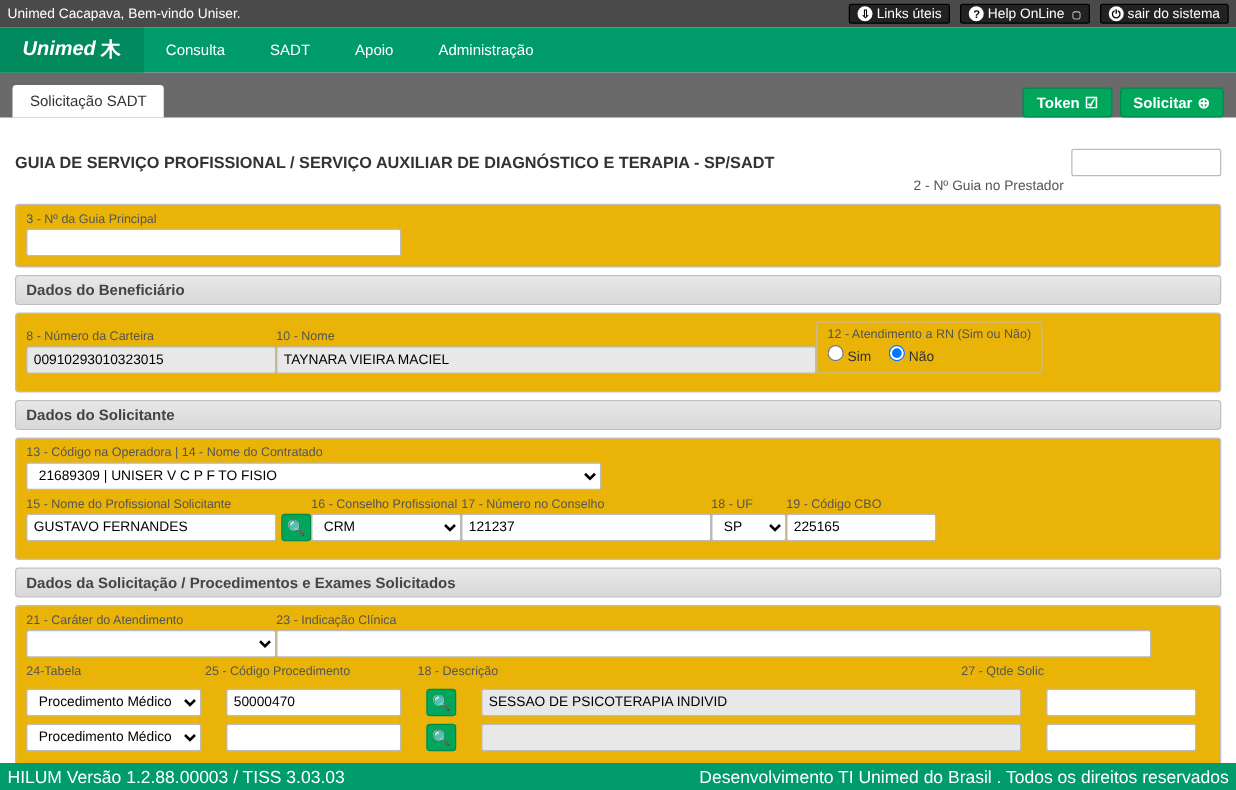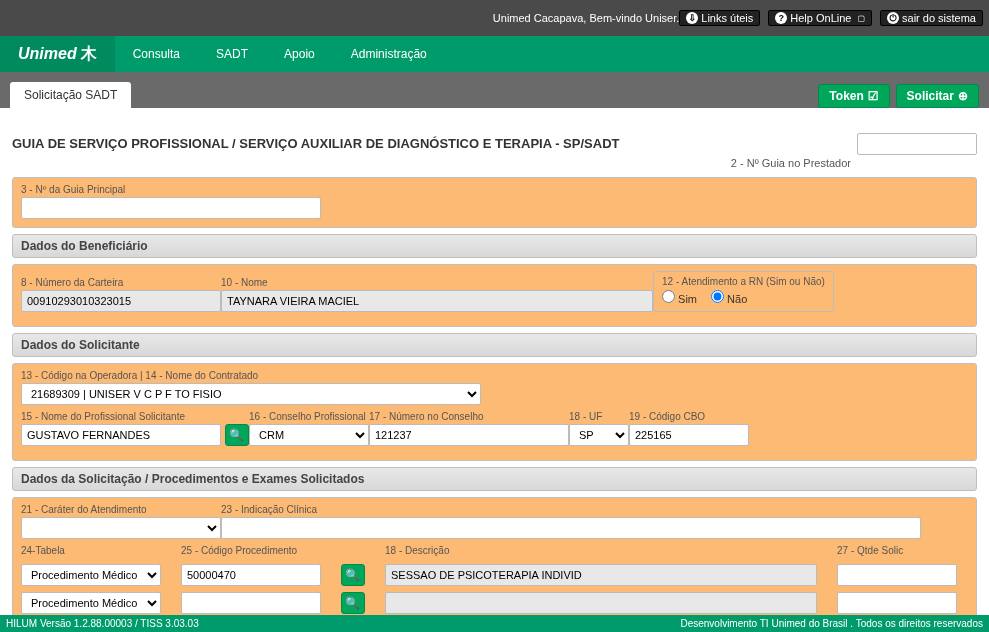--- a/index.html
+++ b/index.html
@@ -1,46 +1,46 @@
 <!DOCTYPE html>
 <html><head>
 <meta charset="utf-8">
 <style>
 * { box-sizing: border-box; margin: 0; padding: 0; }
 body { font-family: Arial, sans-serif; font-size: 11px; color: #333; background: #fff; }
-.topbar { background: #4a4a4a; color: #fff; height: 36px; display: flex; align-items: center; padding: 0 6px; font-size: 11px; text-align: right; }
+.topbar { background: #4a4a4a; color: #fff; height: 22px; display: flex; align-items: center; padding: 0 6px; font-size: 11px; }
 .topbar-left { flex: 1; }
 .topbar-right { display: flex; gap: 8px; align-items: center; }
 .topbar-btn { background: #222; color: #fff; border: 1px solid #000; padding: 1px 6px; border-radius: 2px; cursor: pointer; display: flex; align-items: center; gap: 3px; font-size: 11px; }
 .topbar-btn .ic { width: 12px; height: 12px; background: #fff; color: #000; border-radius: 50%; display: inline-flex; align-items: center; justify-content: center; font-weight: bold; font-size: 9px; }
 .navbar { background: #009b6b; height: 36px; display: flex; align-items: center; }
 .logo { background: #008a5e; color: #fff; font-weight: bold; font-size: 16px; padding: 0 18px; height: 100%; display: flex; align-items: center; gap: 4px; font-style: italic; }
 .nav-item { color: #fff; padding: 0 18px; height: 100%; display: flex; align-items: center; cursor: pointer; font-size: 12px; }
 .subbar { background: #6a6a6a; height: 36px; display: flex; align-items: flex-end; padding: 0 10px; }
 .tab { background: #fff; color: #333; padding: 6px 14px; border-radius: 3px 3px 0 0; font-size: 12px; margin-top: 6px; }
 .subbar-right { margin-left: auto; display: flex; gap: 6px; }
 .btn-green { background: #00a65a; color: #fff; border: 1px solid #008a4c; padding: 4px 10px; border-radius: 3px; cursor: pointer; font-weight: bold; font-size: 12px; display: inline-flex; align-items: center; gap: 4px; }
 .content { padding: 10px 12px; }
 .title-row { display: flex; align-items: center; margin-bottom: 8px; }
 .main-title { font-size: 13px; font-weight: bold; color: #333; flex: 1; }
 .guia-prest { display: flex; align-items: center; gap: 6px; font-size: 11px; }
 .guia-prest label { color: #555; margin-top: 39px; }
-.section-box { border: 1px solid #bfbfbf; border-radius: 3px; margin-bottom: 6px; padding: 6px 8px 8px; position: relative; background: #fdba74; }
+.section-box { border: 1px solid #bfbfbf; border-radius: 3px; margin-bottom: 6px; padding: 6px 8px 8px; position: relative; background: #eab308; }
 .section-header { background: linear-gradient(#e8e8e8,#d8d8d8); border: 1px solid #bfbfbf; border-radius: 3px; padding: 4px 8px; font-weight: bold; font-size: 12px; color: #444; margin-bottom: 6px; }
 .row { display: flex; gap: 0; align-items: flex-end; margin-bottom: 6px; flex-wrap: wrap; }
 .field { display: flex; flex-direction: column; }
 .field label { font-size: 10px; color: #555; margin-bottom: 2px; }
 .inp { border: 1px solid #bbb; border-radius: 2px; padding: 3px 5px; font-size: 11px; height: 22px; background: #fff; }
 .inp[readonly], .inp.ro { background: #e8e8e8; }
 select.inp { height: 22px; }
 .icon-btn { width: 24px; height: 22px; background: #00a65a; border: 1px solid #008a4c; border-radius: 3px; color: #fff; cursor: pointer; display: inline-flex; align-items: center; justify-content: center; font-size: 12px; }
 .radio-grp { border: 1px solid #bbb; border-radius: 3px; padding: 4px 8px 6px; }
 .radio-grp .ttl { font-size: 10px; color: #555; margin-bottom: 3px; display: block; }
 .radio-row { display: flex; gap: 14px; font-size: 11px; align-items: center; }
-.footer { position: fixed; bottom: 0; left: 0; right: 0; background: #009b6b; color: #fff; font-size: 10px; padding: 3px 6px; display: flex; }
+.footer { position: fixed; bottom: 0; left: 0; right: 0; background: #009b6b; color: #fff; font-size: 14px; padding: 3px 6px; display: flex; }
 .footer .r { margin-left: auto; }
 .w300{width:300px}.w200{width:200px}.w120{width:120px}.w60{width:60px}.w380{width:432px}.w140{width:140px}.w460{width:460px}
 </style>
 </head>
 <body>
 
 <div class="topbar">
   <div class="topbar-left">Unimed Cacapava, Bem-vindo Uniser.</div>
   <div class="topbar-right">
     <div class="topbar-btn">
@@ -163,21 +163,21 @@
     <div class="row">
       <div class="field">
         <label>21 - Caráter do Atendimento</label>
         <select class="inp w200"><option></option></select>
       </div>
       <div class="field" style="flex:1">
         <label>23 - Indicação Clínica</label>
         <input class="inp" style="width: 700px;" value="">
       </div>
     </div>
-    <div class="row" style="gap:20px">
+    <div class="row" style="gap:3px">
       <div class="field w140">
           <label>24-Tabela</label>
         </div>
       <div class="field w140">
           <label>25 - Código Procedimento</label>
         </div>
       <div style="width:24px"></div>
       <div class="field w380">
           <label>18 - Descrição</label>
         </div>

